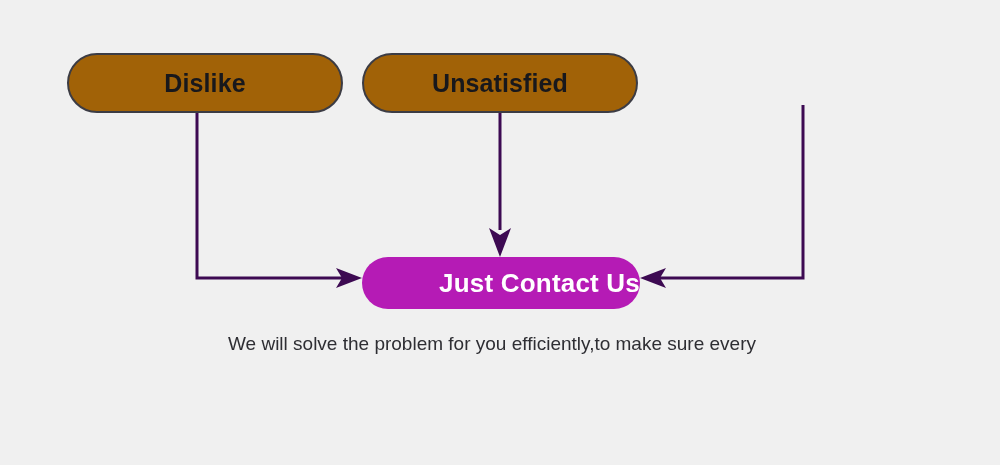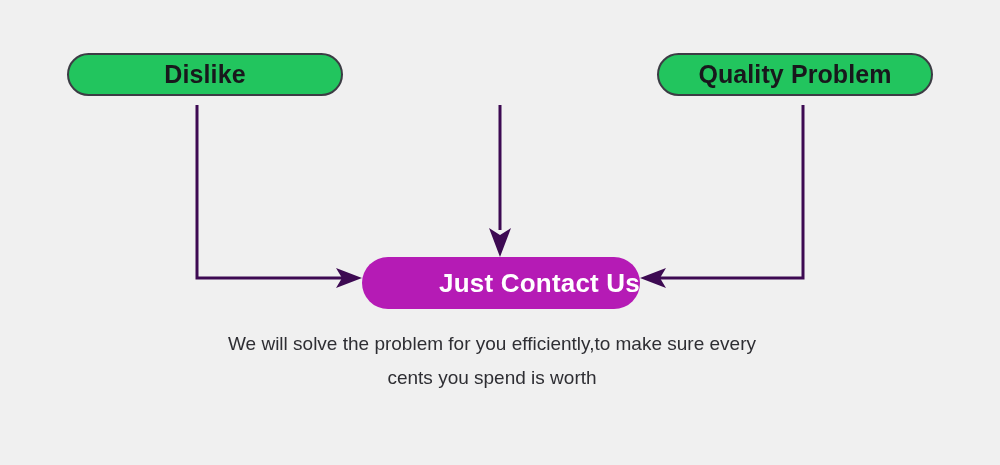--- a/index.html
+++ b/index.html
@@ -29,24 +29,24 @@
     z-index: 1;
   }
 
   
   .reason-box {
     position: absolute;
     z-index: 2;
     display: flex;
     align-items: center;
     justify-content: center;
-    background: #22c55e;
+    background: #a16207;
     border: 2px solid #3c3c44;
     border-radius: 999px;
-    height: 43px;
+    height: 60px;
   }
 
   .reason-box-label {
     font-size: 25px;
     font-weight: bold;
     color: #18181c;
     letter-spacing: 0.1px;
     white-space: nowrap;
   }
 
@@ -115,27 +115,26 @@
     <g>
       <path d="M 803 105 L 803 278 L 658 278" fill="none" stroke="#3d0a52" stroke-width="3"></path>
       <polygon points="640,278 666,268 660,278 666,288" fill="#3d0a52"></polygon>
     </g>
   </svg>
 
   <div class="reason-box" id="reason-box-dislike">
     <span class="reason-box-label">Dislike</span>
   </div>
 
+  <div class="reason-box" id="reason-box-unsatisfied">
+    <span class="reason-box-label">Unsatisfied</span>
+  </div>
 
-  <div class="reason-box" id="reason-box-quality">
-    <span class="reason-box-label">Quality Problem</span>
-  </div>
 
   <div id="contact-pill">
     <span id="contact-pill-label">Just Contact Us</span>
   </div>
 
   <div id="caption">
     <div class="caption-line">We will solve the problem for you efficiently,to make sure every</div>
-    <div class="caption-line">cents you spend is worth</div>
   </div>
 
 </div>
 
 </body></html>

